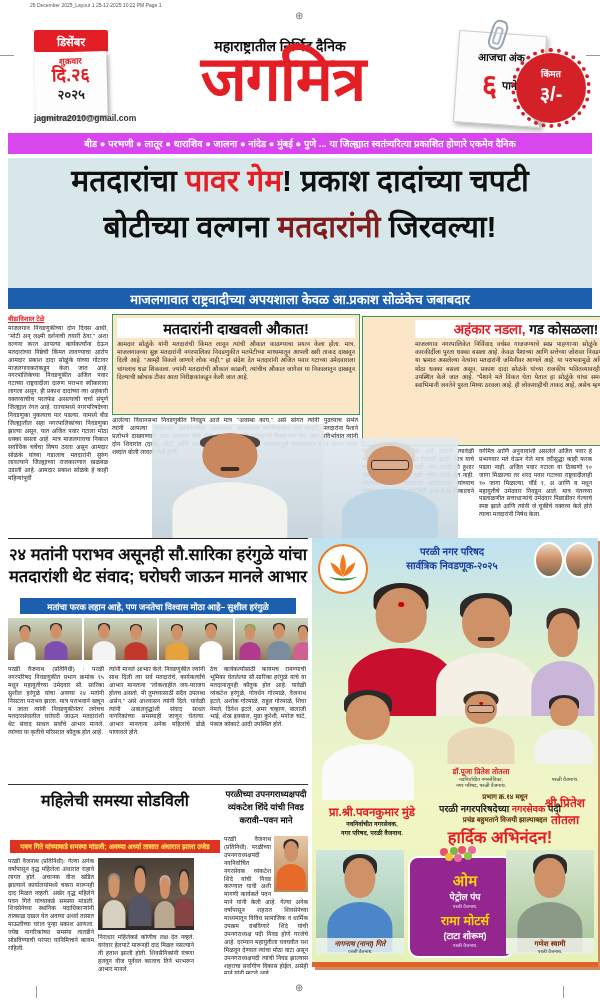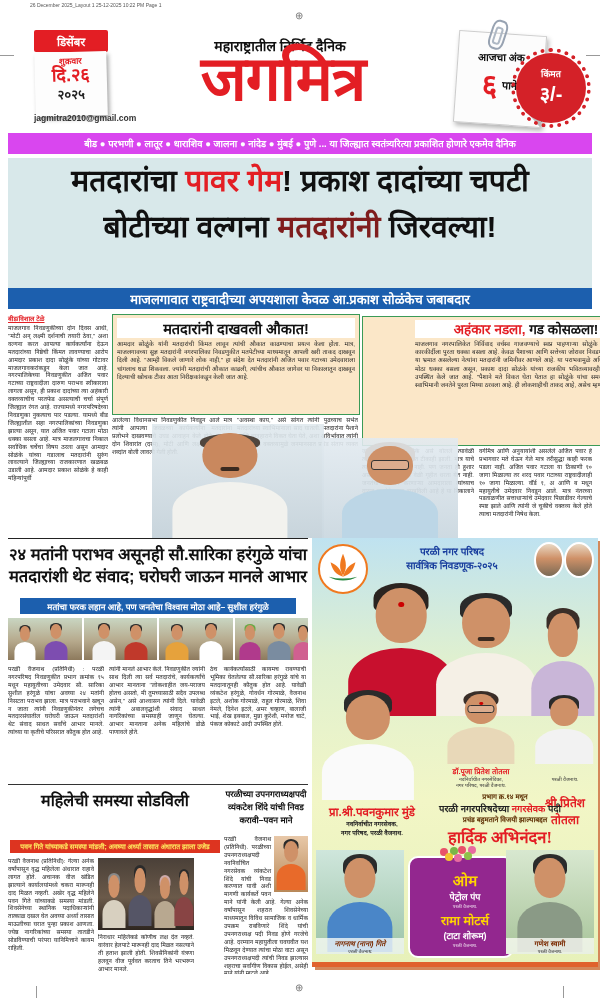--- a/index.html
+++ b/index.html
@@ -330,21 +330,21 @@
       <div>नगर परिषद, परळी वैजनाथ.</div>
     </div>
     <div class="ctr b red" style="position:absolute;left:222px;top:228px;width:62px;font-size:12px;margin-top:28px;">श्री.प्रितेश तोतला</div>
     <div class="ctr" style="position:absolute;left:222px;top:238px;width:62px;font-size:5px;color:#333;">परळी वैजनाथ.</div>
 
     <div class="ctr b" style="position:absolute;left:100px;top:254px;width:186px;font-size:7px;color:#5b2d00;">प्रभाग क्र.१४ मधून</div>
     <div class="ctr b" style="position:absolute;left:90px;top:264px;width:196px;font-size:9.5px;color:#222;">
       <span>परळी नगरपरिषदेच्या </span><span class="red">नगरसेवक</span><span> पदी</span>
     </div>
     <div class="ctr b" style="position:absolute;left:100px;top:277px;width:186px;font-size:7px;color:#5b2d00;">प्रचंड बहुमताने विजयी झाल्याबद्दल</div>
-    <div class="ctr b red" style="position:absolute;left:90px;top:287px;width:196px;font-size:16.5px;font-family:Liberation Serif, serif;">हार्दिक अभिनंदन!</div>
+    <div class="ctr b red" style="position:absolute;left:90px;top:287px;width:196px;font-size:16.5px;">हार्दिक अभिनंदन!</div>
 
     <div class="photo-bg" style="left:4px;top:312px;width:88px;height:104px;background:linear-gradient(180deg,#cfe6dc 0%,#9cc4a8 100%);font-style:italic;">
       <div class="pers" style="left:10px;top:2px;width:68px;height:100px;">
           <div class="hr"></div>
           <div class="hd"></div>
           <div class="bd" style="background:#4a86c8;"></div>
         </div>
       <div class="namefoot">
         <div class="b" style="font-size:7.2px;color:#7a2a00;">नागनाथ (नाना) गिते</div>
         <div style="font-size:4.6px;color:#333;">परळी वैजनाथ.</div>

